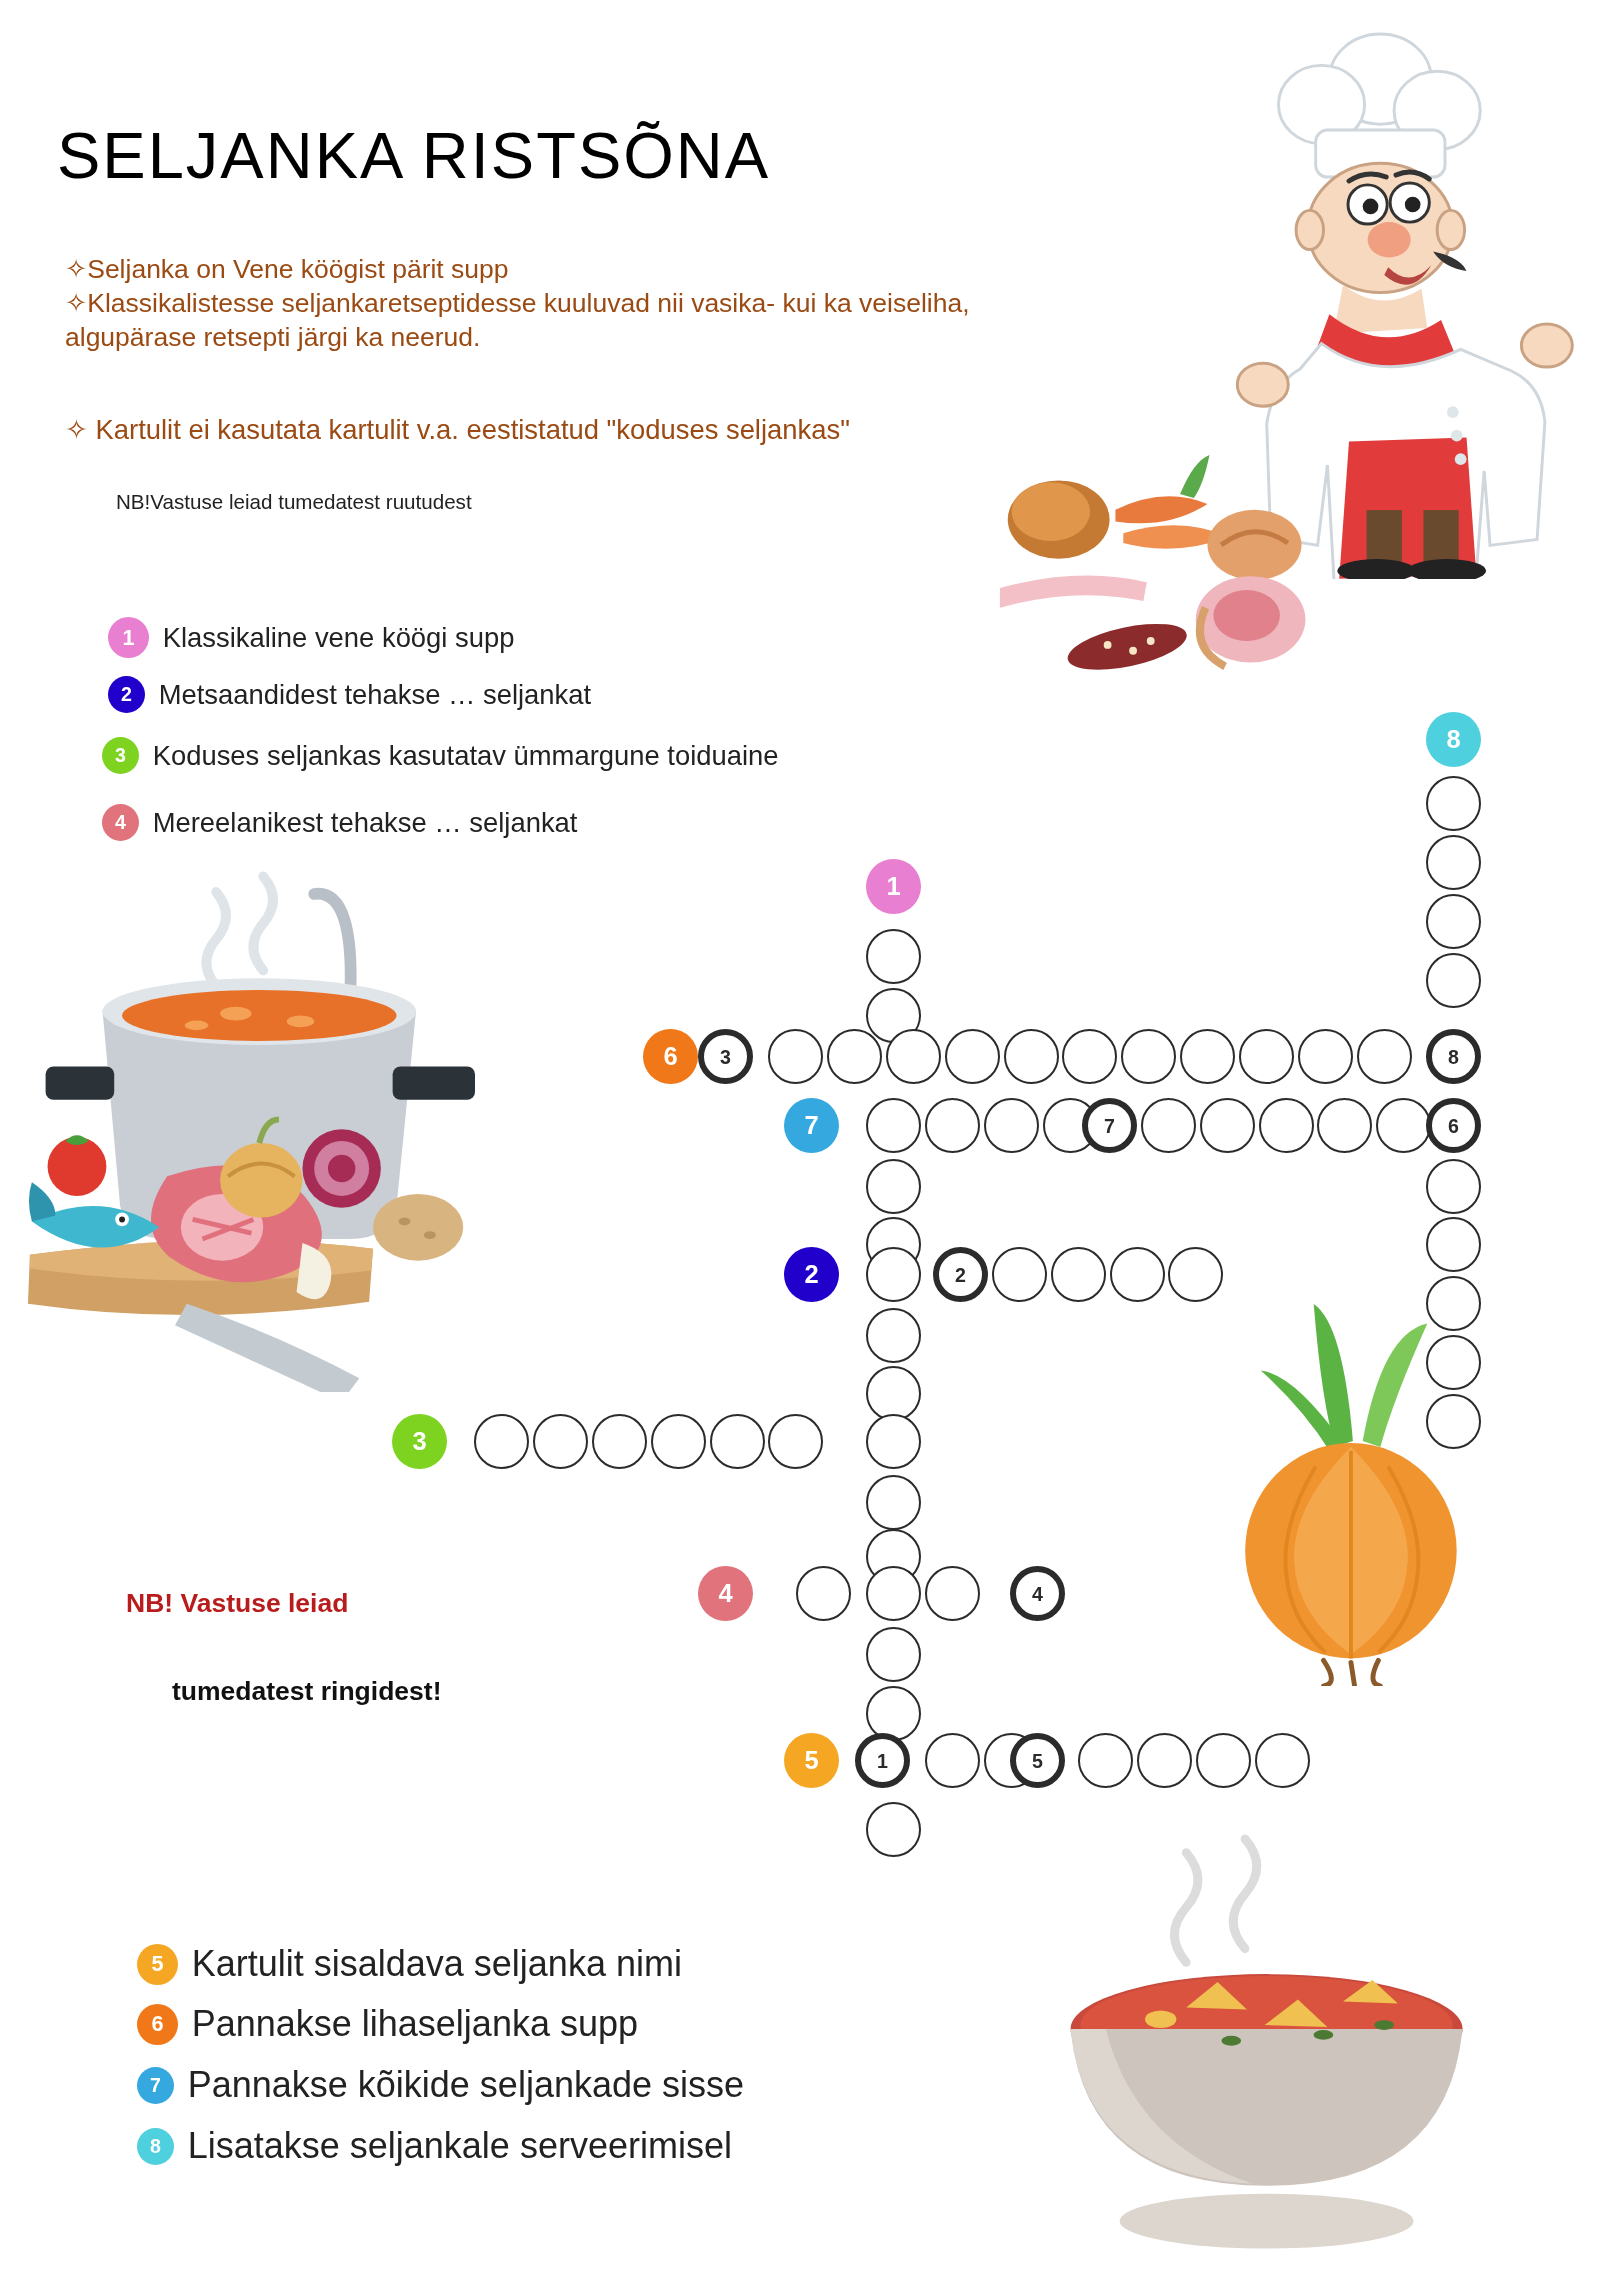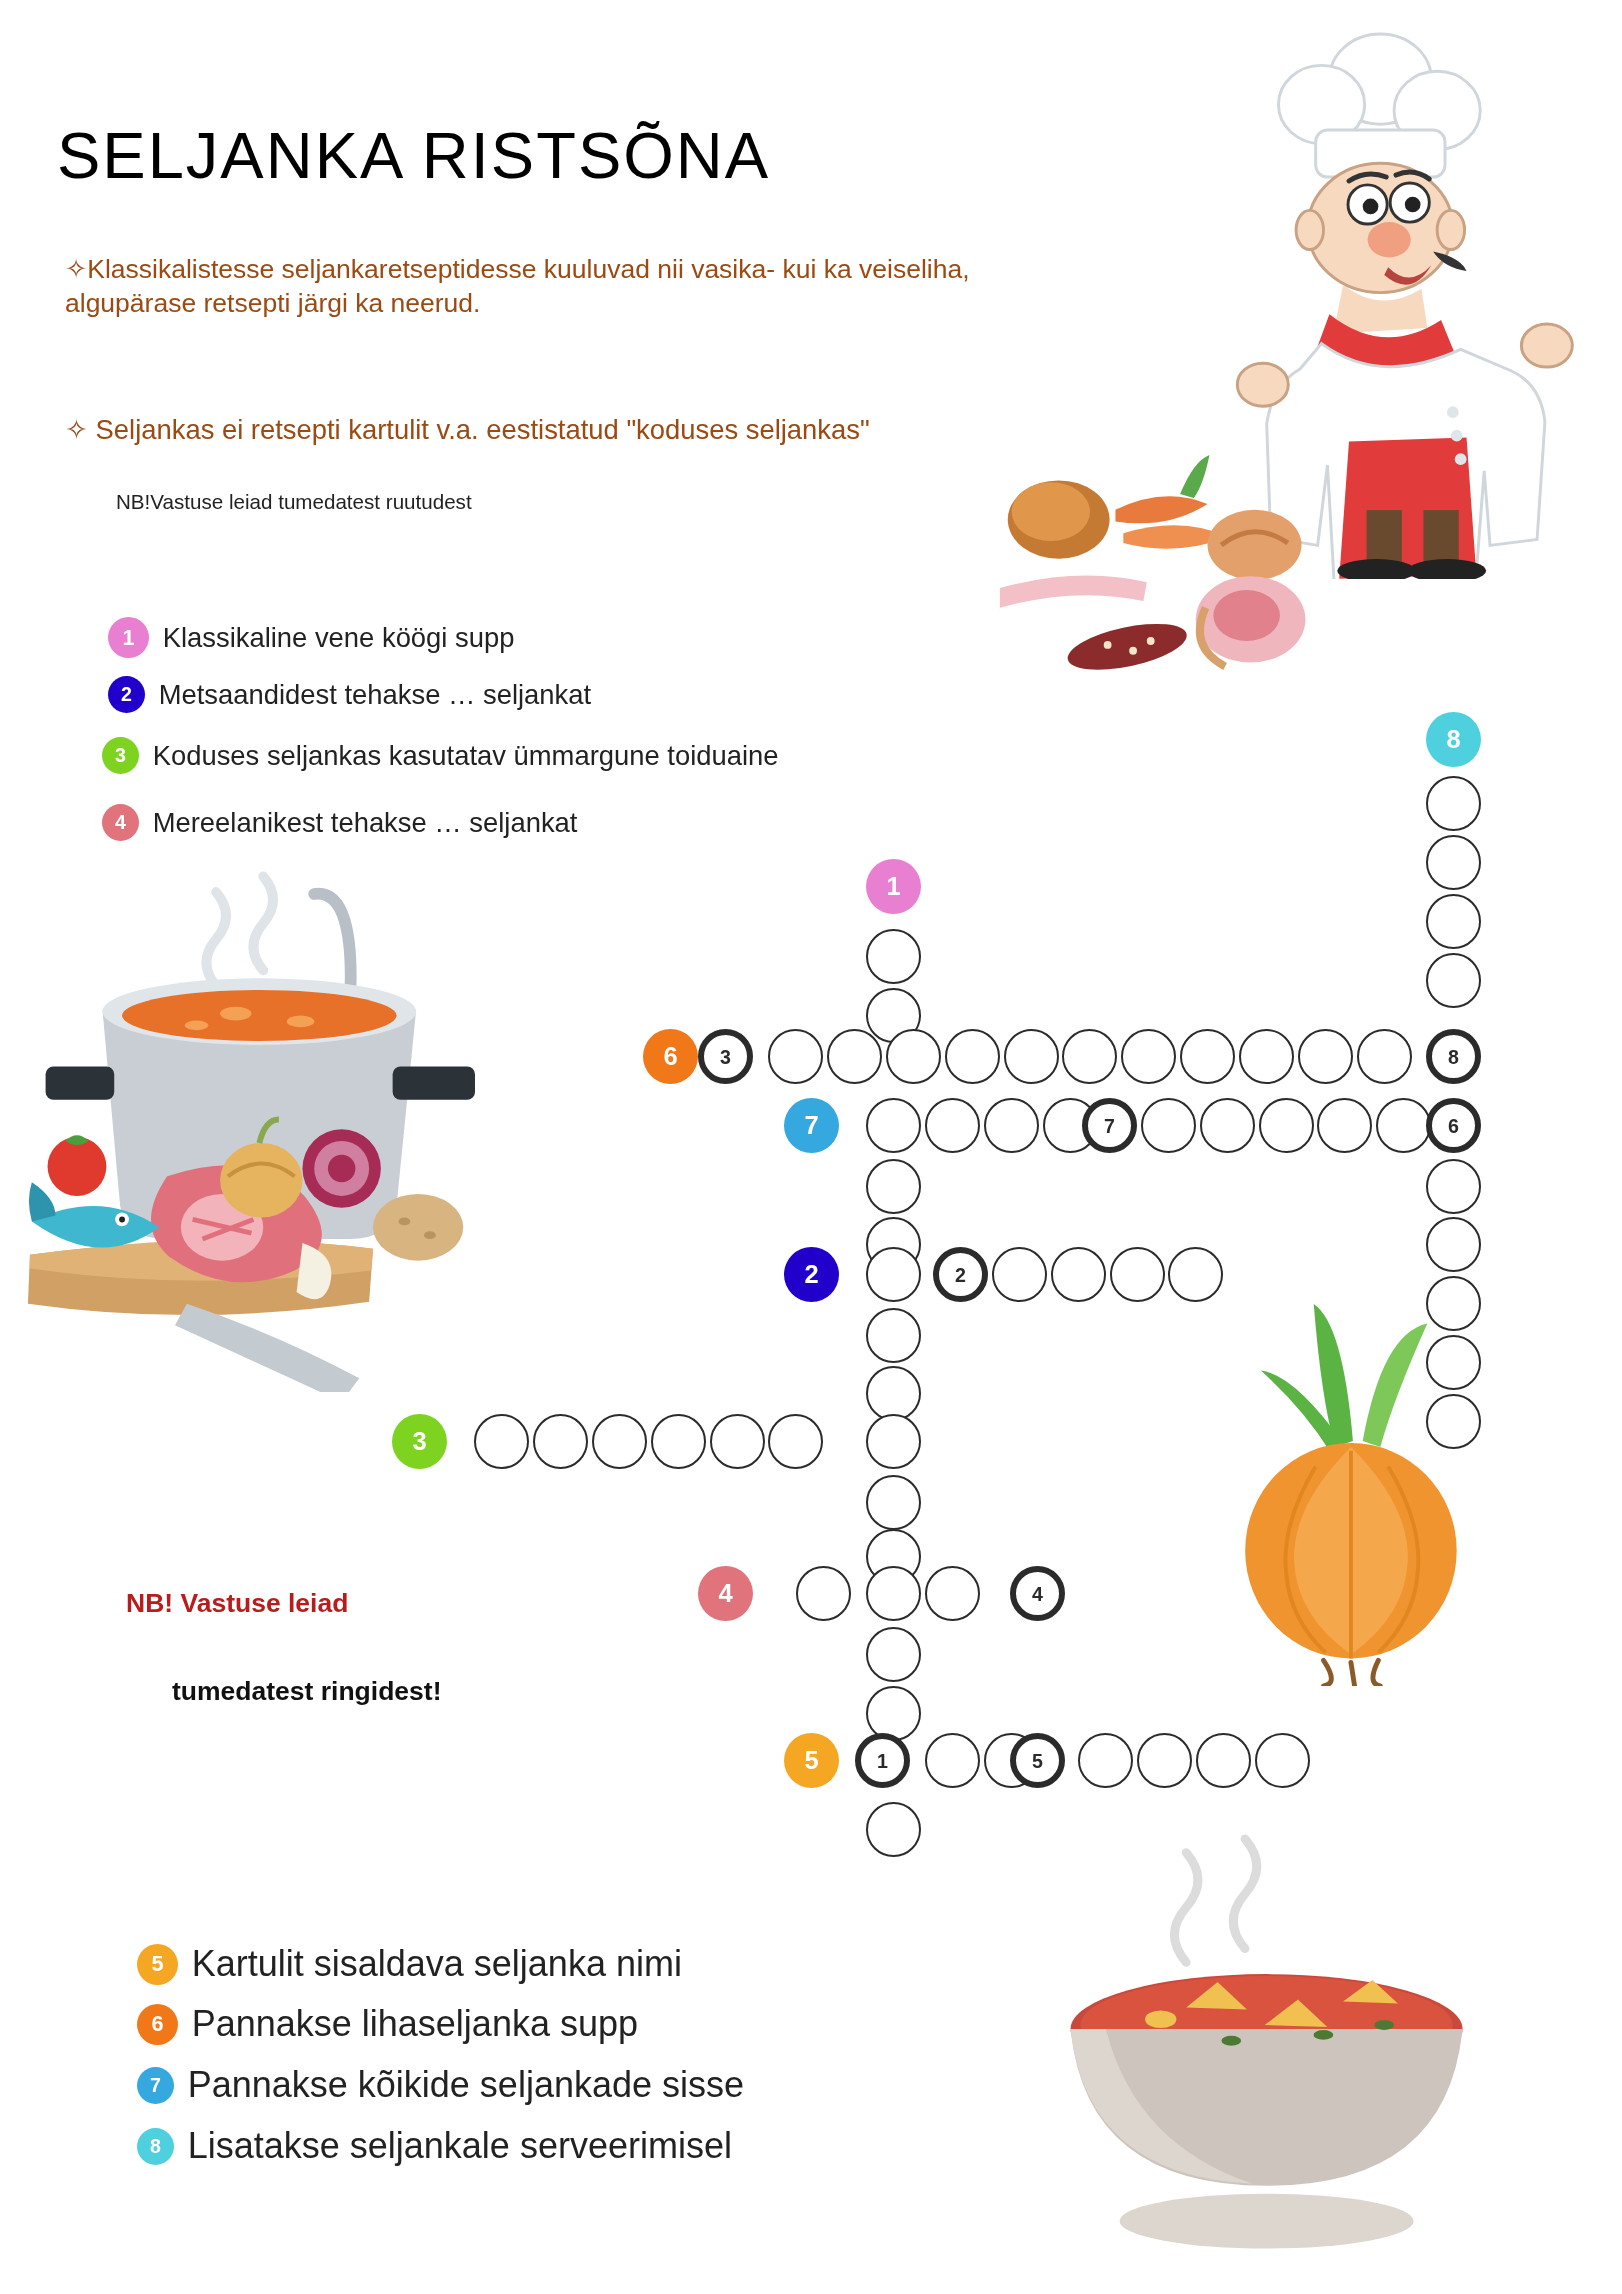--- a/index.html
+++ b/index.html
@@ -79,23 +79,24 @@
   #bowl { position:absolute; left:1039px; top:1833px; width:461px; height:441px; }
 </style>
 </head>
 <body>
 
 <div class="page">
 
   <div id="title">SELJANKA RISTSÕNA</div>
 
   <div class="intro" id="intro1">
+    <div>✧Seljanka on Vene köögist pärit supp</div>
     <div>✧Klassikalistesse seljankaretseptidesse kuuluvad nii vasika- kui ka veiseliha, algupärase retsepti järgi ka neerud.</div>
   </div>
-  <div class="intro" id="intro2">✧ Seljankas ei retsepti kartulit v.a. eestistatud "koduses seljankas"</div>
+  <div class="intro" id="intro2">✧ Kartulit ei kasutata kartulit v.a. eestistatud "koduses seljankas"</div>
   <div id="nb-small">NB!Vastuse leiad tumedatest ruutudest</div>
 
   <div class="clue" style="left:108px; top:617px;">
     <div class="bubble" style="background:#e87fd0;">1</div>
     <div class="txt">Klassikaline vene köögi supp</div>
   </div>
   <div class="clue" style="left:108px; top:676px;">
     <div class="bubble sm" style="background:#2200cc;">2</div>
     <div class="txt">Metsaandidest tehakse … seljankat</div>
   </div>

